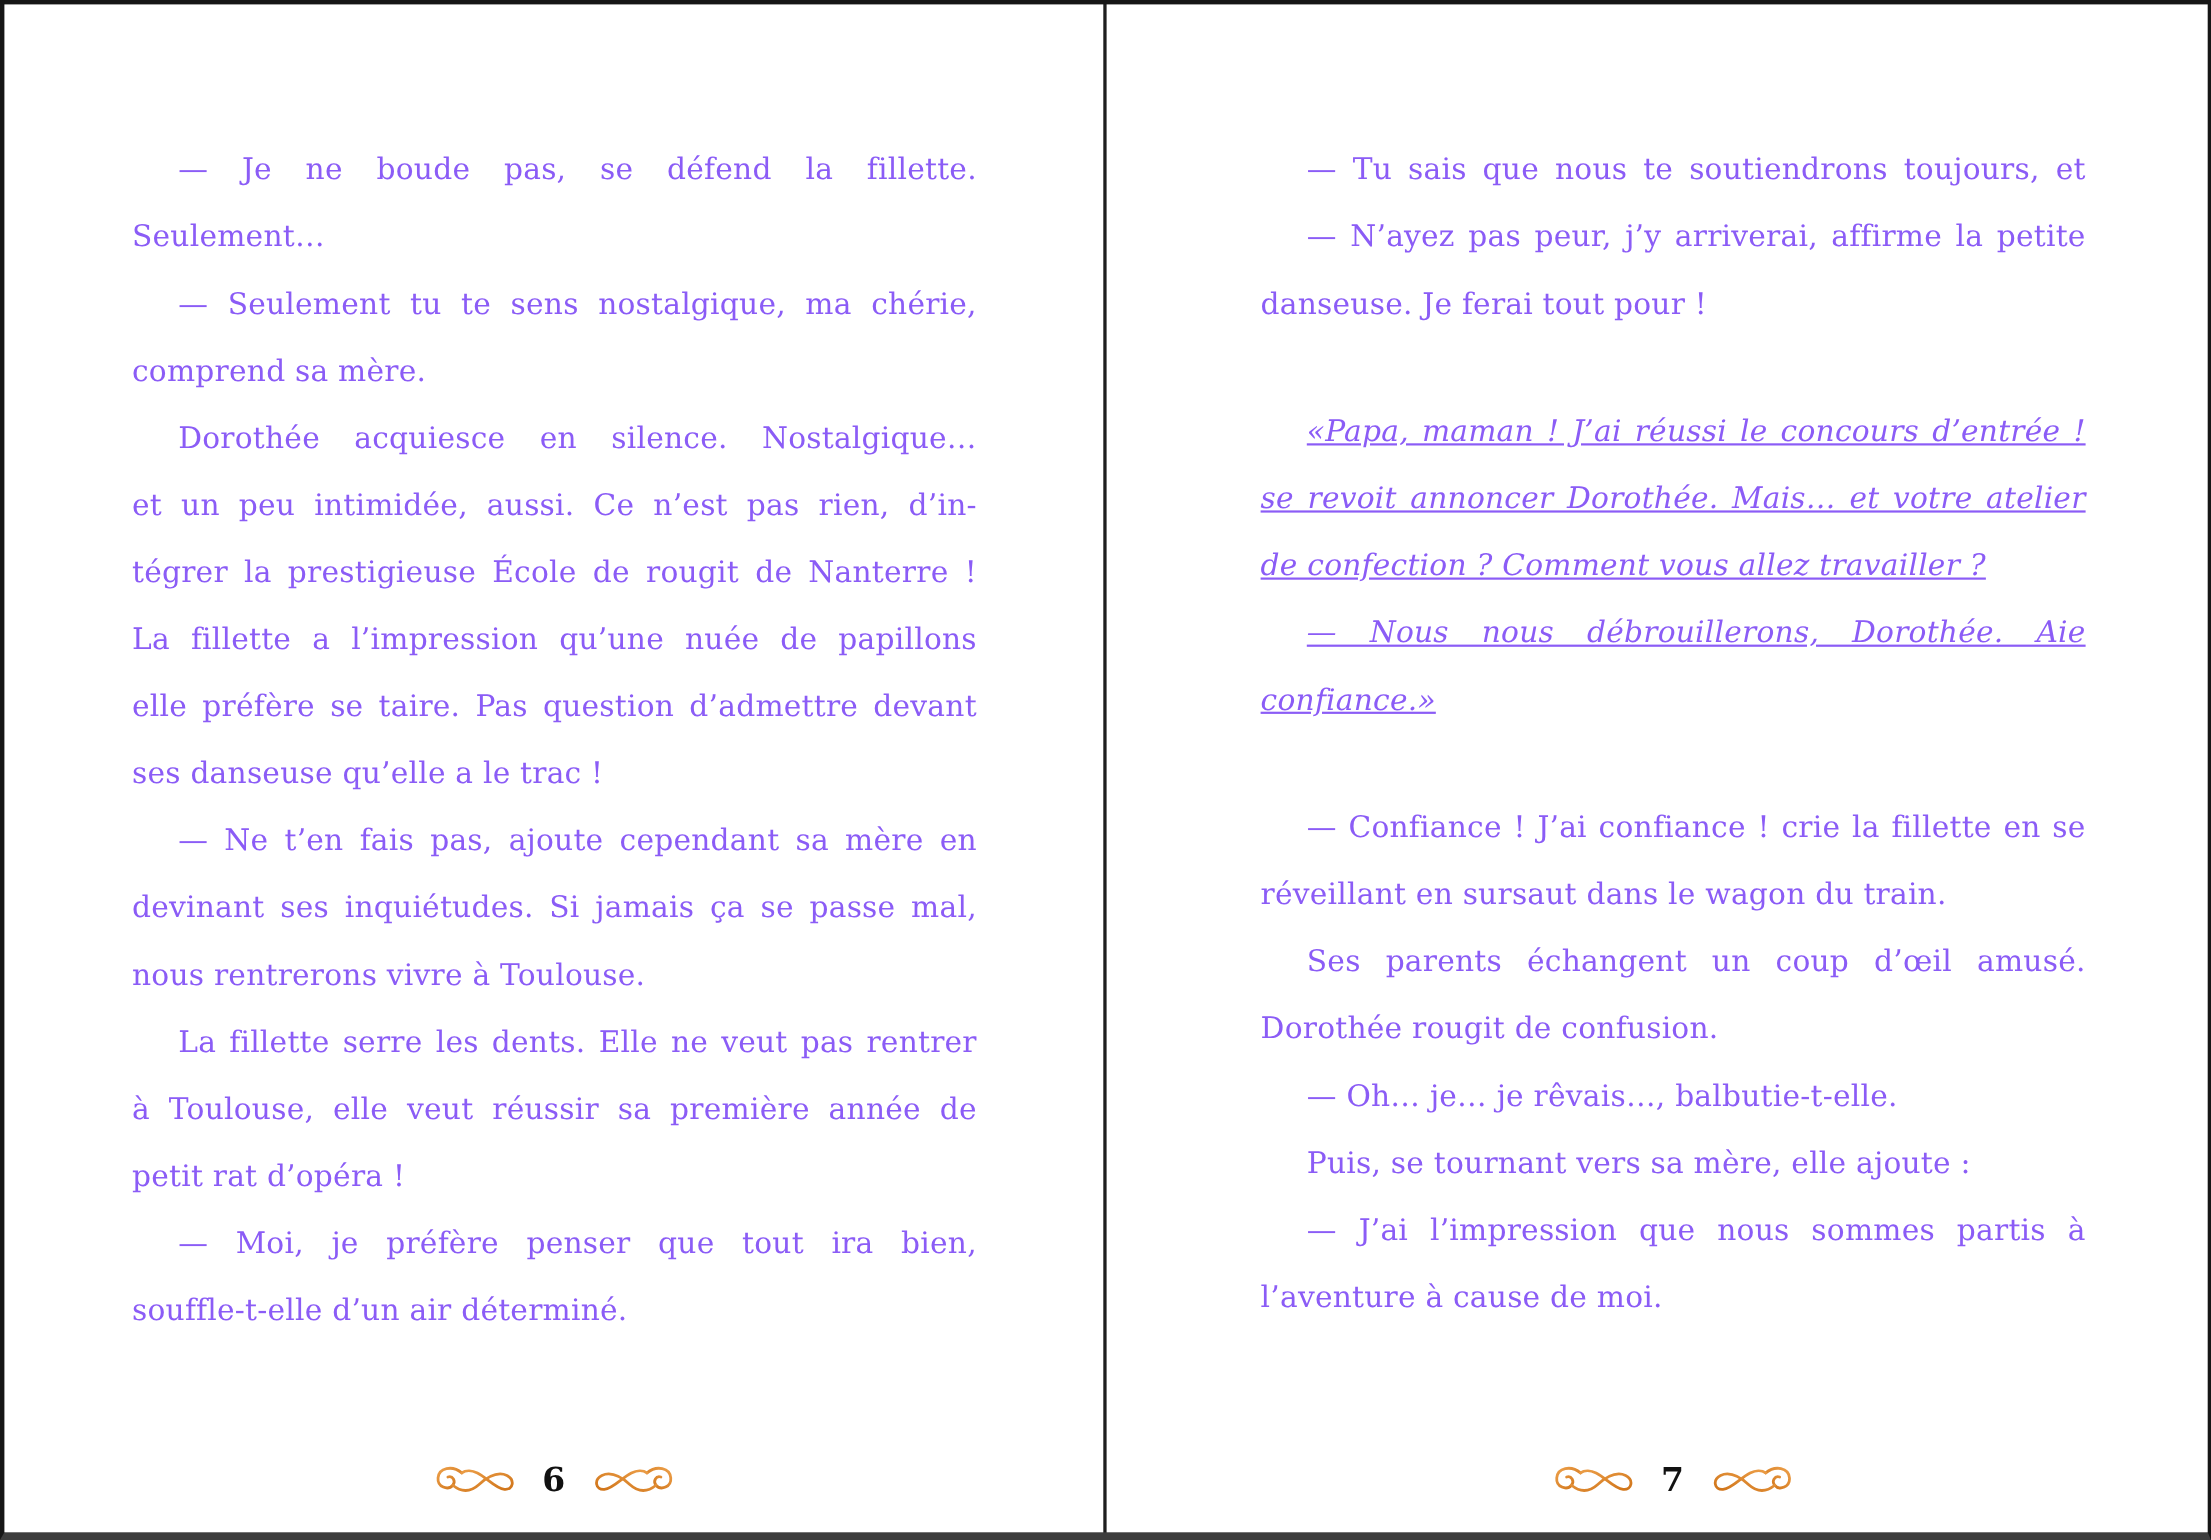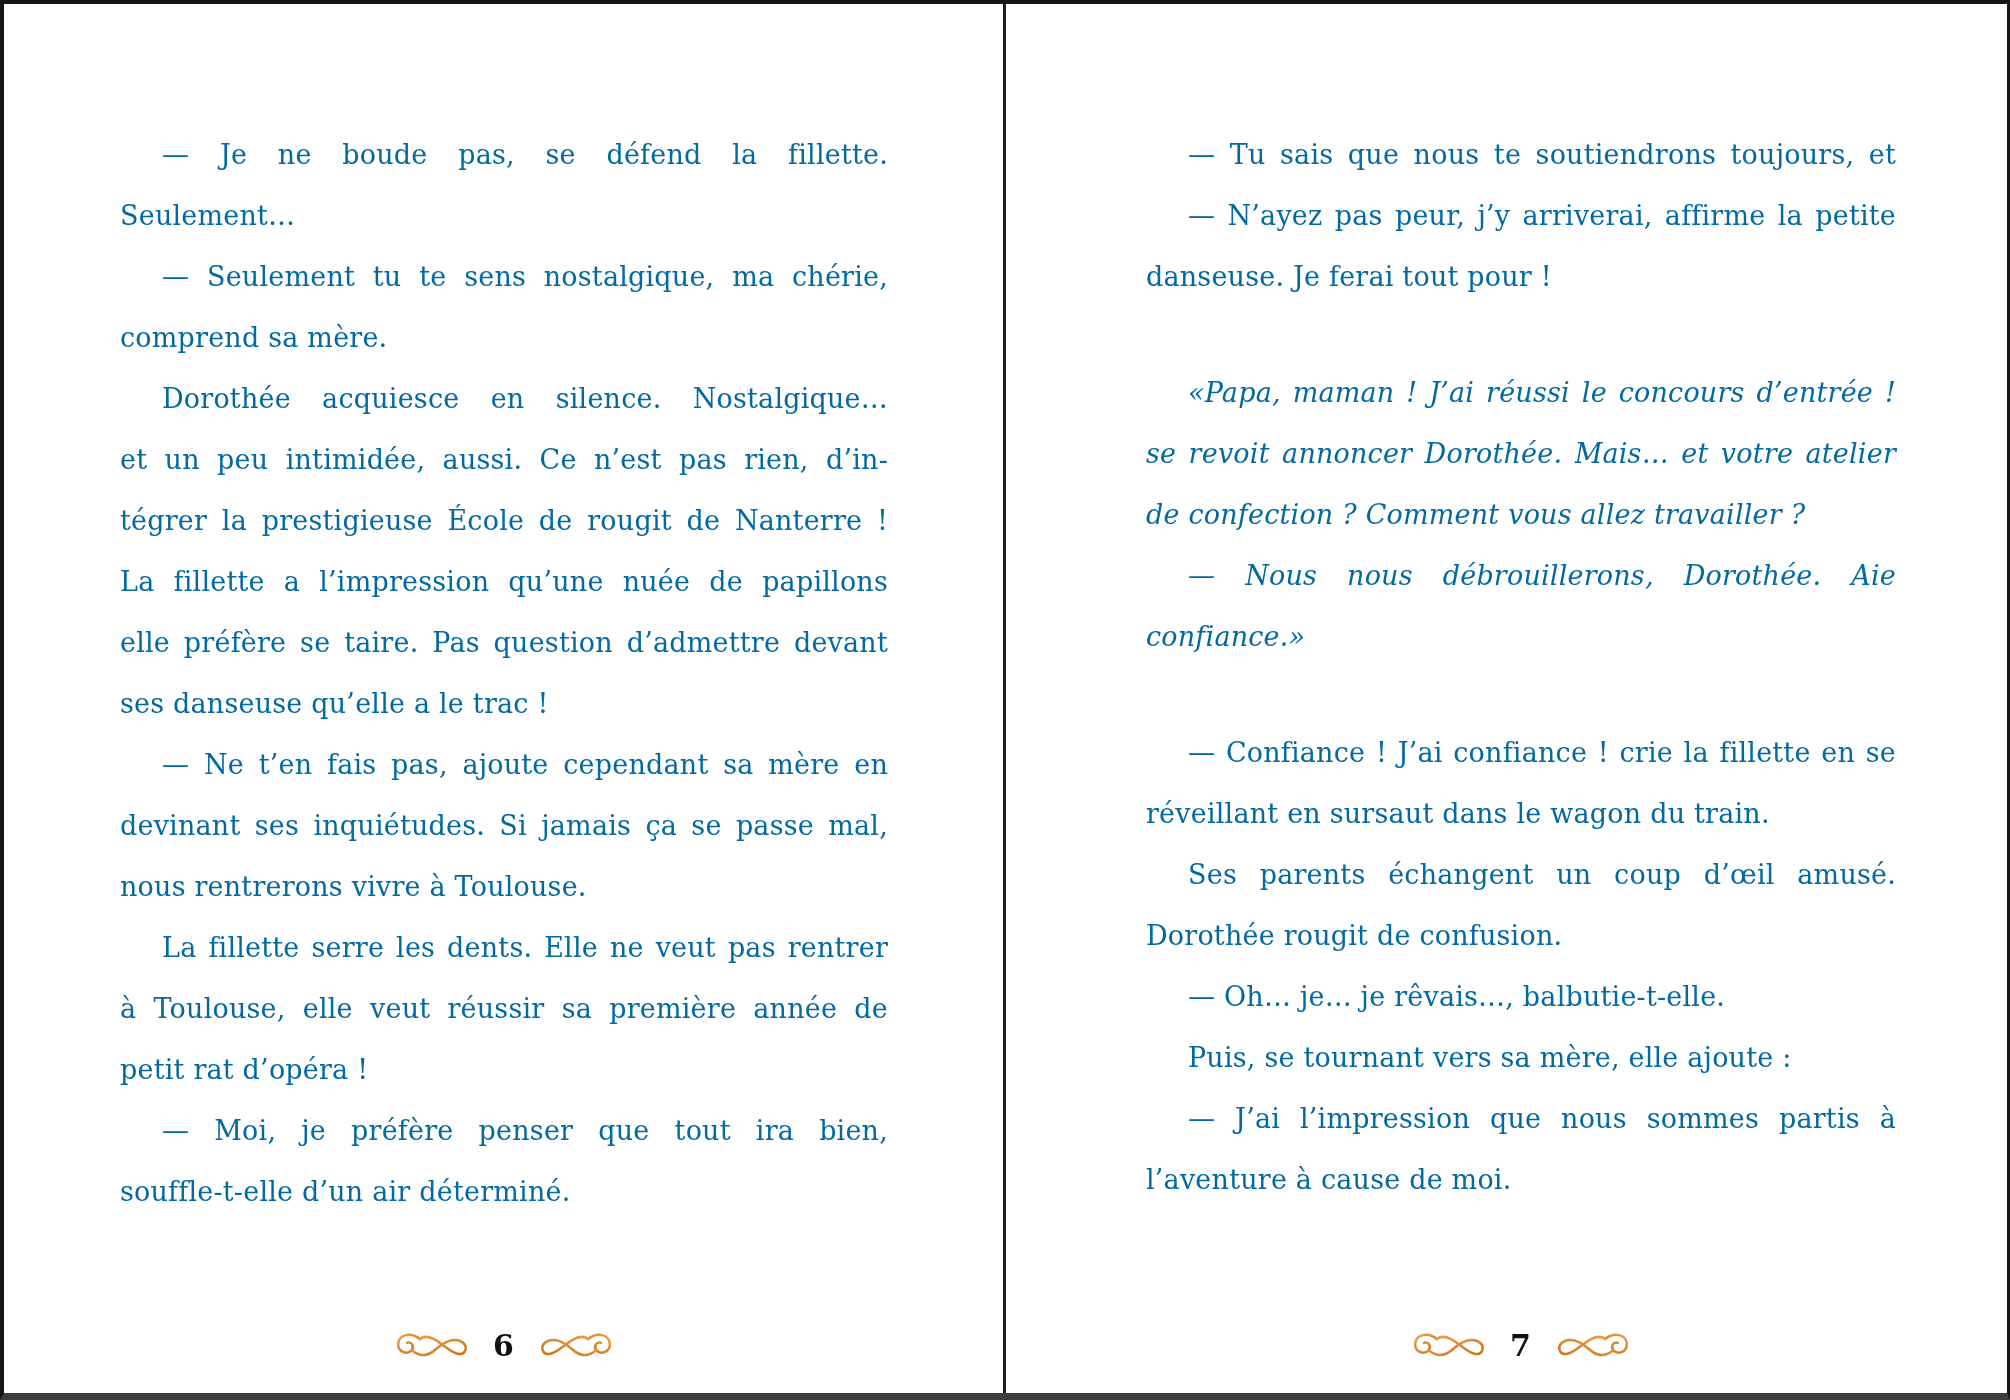--- a/index.html
+++ b/index.html
@@ -16,34 +16,34 @@
     border-left:4px solid #161616;
     border-right:3px solid #161616;
     border-bottom:7px solid #3d3d3d;
     pointer-events:none;
     box-sizing:border-box;
   }
   .divider{
     position:absolute;left:1003px;top:0;width:3px;height:100%;
     background:#1e1e1e;
   }
-  .page{position:absolute;top:124px;color:#0369a1;}
+  .page{position:absolute;top:124px;color:#8b5cf6;}
   .page.left{left:120px;width:768px;}
   .page.right{left:1146px;width:750px;}
   .line{
     font-size:27px;
     height:61px;line-height:61px;
     text-align:justify;
     -moz-text-align-last:justify;
     text-align-last:justify;
     letter-spacing:0.2px;
   }
   .line.last{-moz-text-align-last:left;text-align-last:left;}
   .line.indent{padding-left:42px;}
-  .line.italic{font-style:italic;}
+  .line.italic{font-style:italic;text-decoration:underline;}
   .spacer{height:55px;}
   .footer{
     position:absolute;top:1318px;height:54px;
     display:flex;align-items:center;justify-content:center;
   }
   .footer.left{left:120px;width:768px;}
   .footer.right{left:1146px;width:750px;}
   .page-number{
     font-size:30px;font-weight:bold;color:#111;
     margin:0 18px;letter-spacing:1px;

